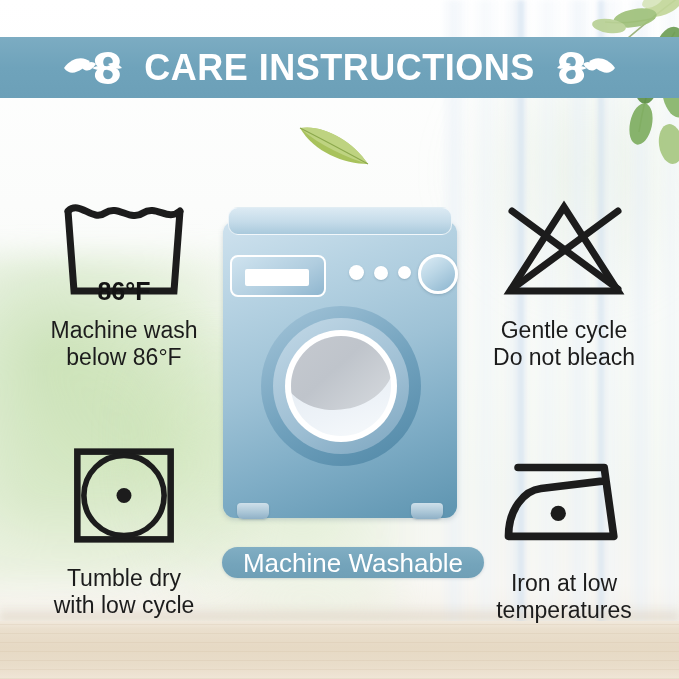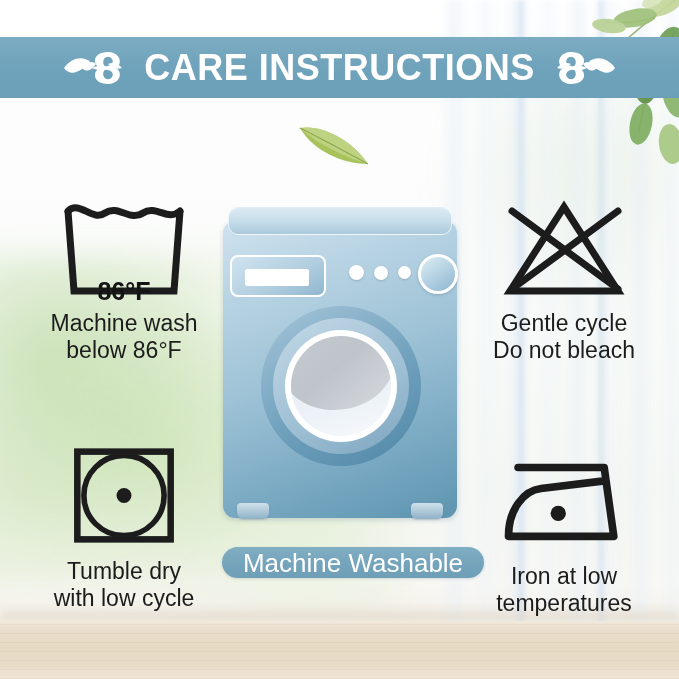--- a/index.html
+++ b/index.html
@@ -74,21 +74,21 @@
     background:linear-gradient(180deg,#7cacc2 0%,#6fa3bb 50%,#6ca0b8 100%);
     display:flex;align-items:center;justify-content:center;gap:20px;}
   .banner-title{color:#ffffff;font-size:36px;font-weight:bold;letter-spacing:0.5px;
     line-height:1;white-space:nowrap;}
   .fleur{width:62px;height:44px;flex:0 0 auto;}
   .fleur.right{transform:scaleX(-1);}
 
   
   .cell{position:absolute;text-align:center;}
   .cell .sym{display:flex;align-items:center;justify-content:center;height:110px;}
-  .cell .cap{color:#1c1c1c;font-size:23px;line-height:1.18;white-space:pre-line;margin-top:8px;}
+  .cell .cap{color:#1c1c1c;font-size:23px;line-height:1.18;white-space:pre-line;margin-top:15px;}
 
   #cell-wash{left:12px;top:192px;width:224px;}
   #cell-bleach{left:452px;top:192px;width:224px;}
   #cell-dry{left:12px;top:440px;width:224px;}
   #cell-iron{left:452px;top:445px;width:224px;}
 
   .tub-temp{position:absolute;left:0;right:0;top:46px;text-align:center;
     font-size:25px;font-weight:bold;color:#141414;letter-spacing:0px;margin-top:36px;}
 
   

